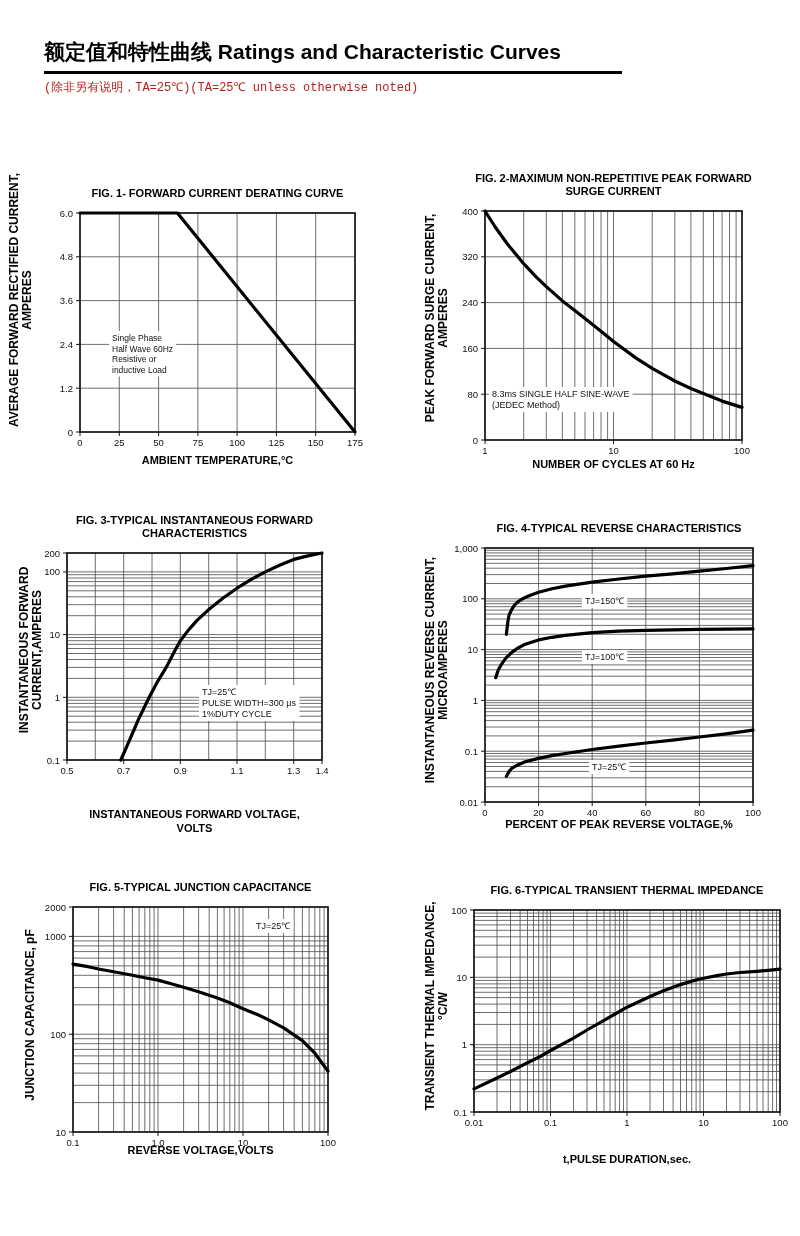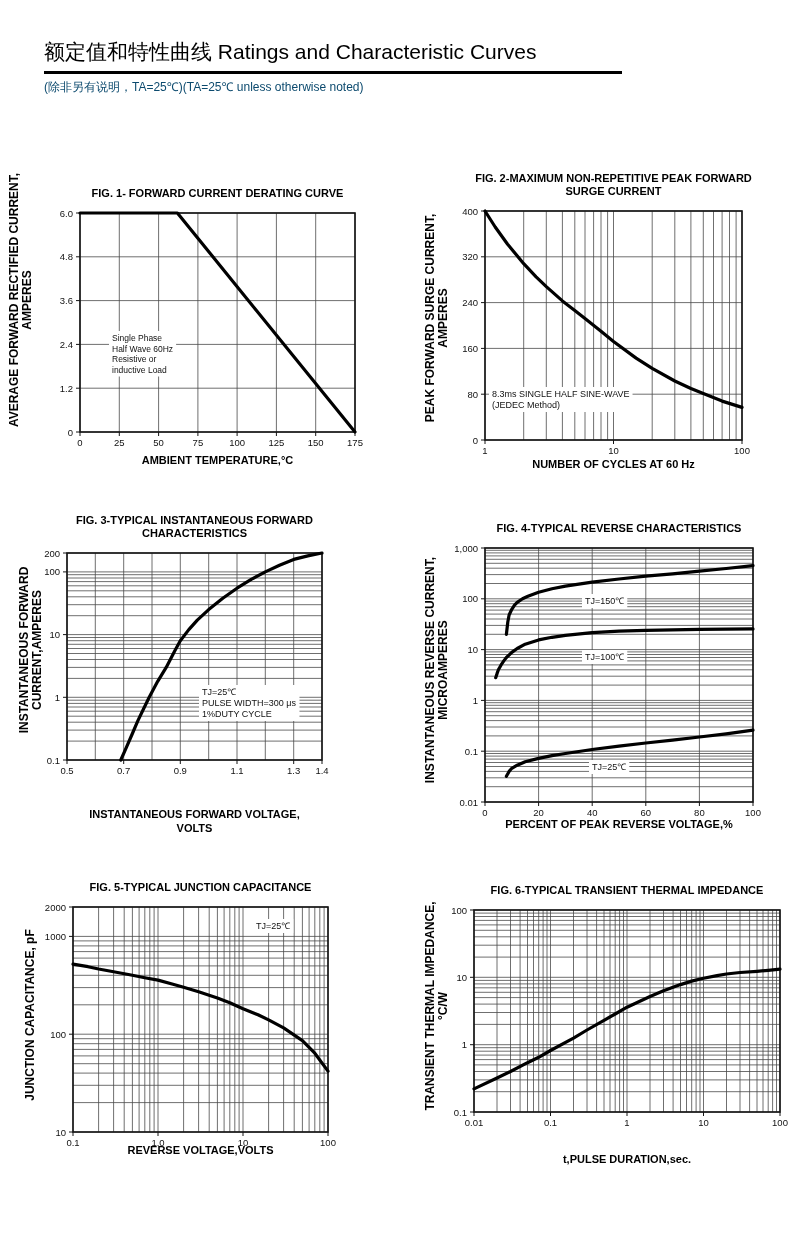--- a/index.html
+++ b/index.html
@@ -1,21 +1,21 @@
 <!DOCTYPE html>
 <html><head>
 <meta charset="utf-8">
 <style>
   html,body{margin:0;padding:0;background:#ffffff;}
   .page{position:relative;width:800px;height:1236px;background:#fff;overflow:hidden;
         font-family:"Liberation Sans",sans-serif;color:#111;}
   .header{position:absolute;left:44px;top:38px;}
-  .header h1{margin:0;font-size:21px;font-weight:normal;color:#000;
+  .header h1{margin:0;font-size:21px;font-weight:bold;color:#000;
              border-bottom:3px solid #000;padding-bottom:5px;width:578px;white-space:nowrap;}
-  .subtitle{font-size:12px;color:#0c4a6e;margin-top:4px;}
+  .subtitle{font-size:12px;color:#b91c1c;margin-top:4px;font-family:Liberation Mono, monospace;}
   svg#charts{position:absolute;left:0;top:0;}
   svg text{font-family:"Liberation Sans",sans-serif;}
 </style>
 </head>
 <body>
 
 <div class="page">
   <div class="header">
     <h1>额定值和特性曲线 Ratings and Characteristic Curves</h1>
     <div class="subtitle">(除非另有说明，TA=25℃)(TA=25℃ unless otherwise noted)</div>

